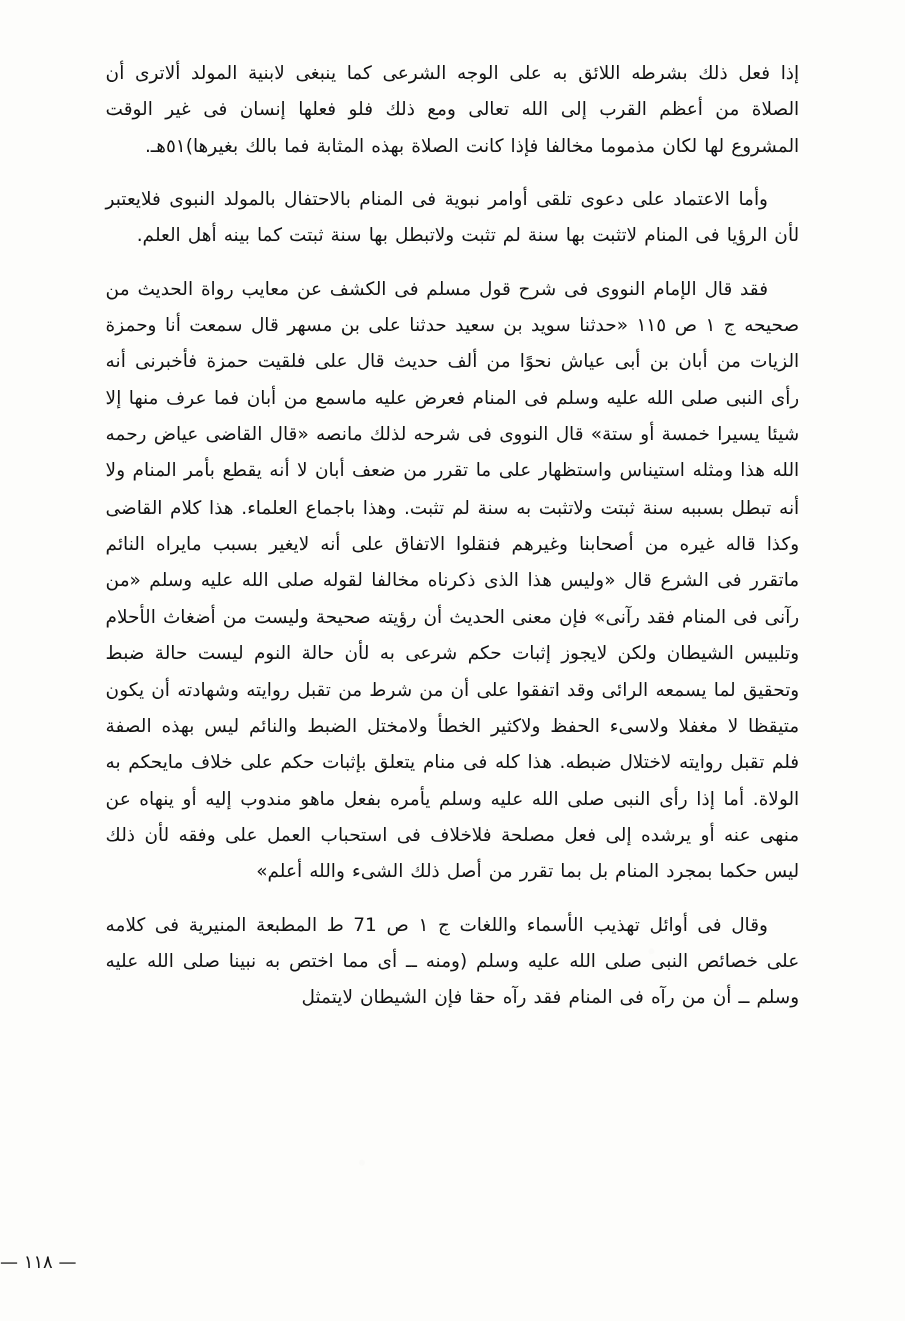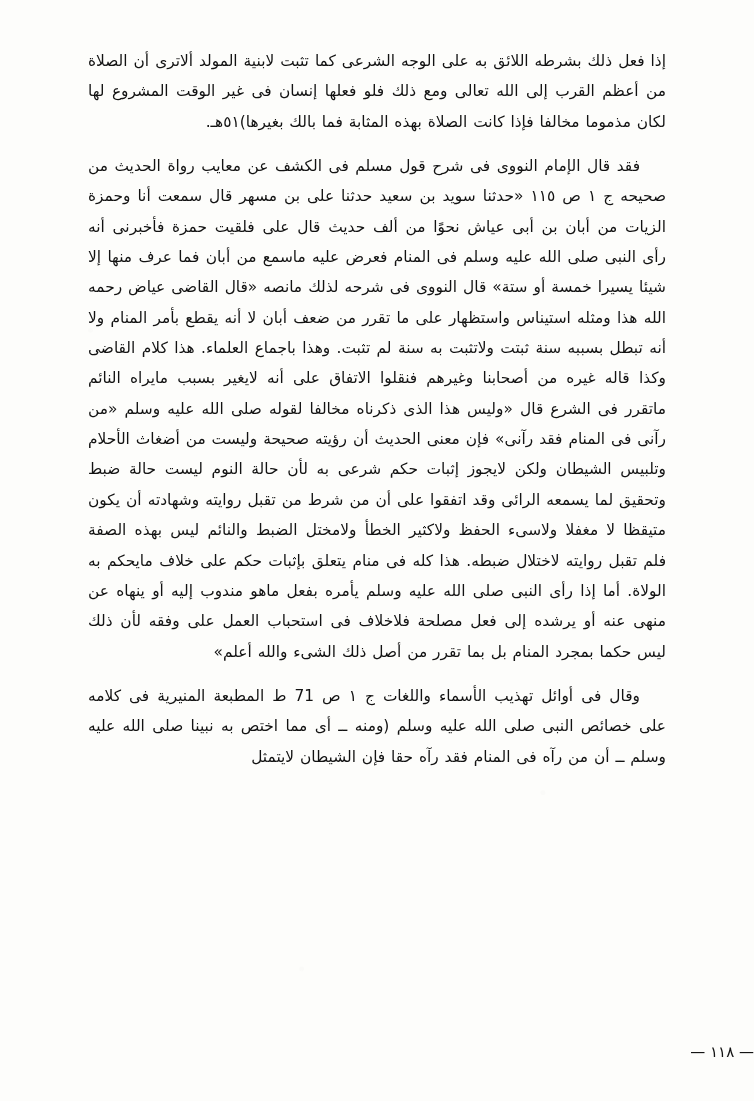--- a/index.html
+++ b/index.html
@@ -46,21 +46,21 @@
     text-indent: 26px;
   }
   p.para.tight {
     margin-bottom: 16px;
   }
   .page-number {
     position: absolute;
     bottom: 40px;
     left: 0;
     width: 100%;
-    text-align: right;
+    text-align: left;
     font-size: 15px;
     font-family: "DejaVu Sans", sans-serif;
     color: #141414;
     letter-spacing: 1px;
     direction: rtl;
   }
   
   .grain {
     position: absolute;
     inset: 0;
@@ -71,19 +71,20 @@
       radial-gradient(circle at 40% 88%, rgba(0,0,0,0.010) 0 2px, transparent 3px);
   }
 </style>
 </head>
 <body>
 
 <div class="page">
   <div class="grain"></div>
 
   <div class="content">
-    <p class="para">إذا فعل ذلك بشرطه اللائق به على الوجه الشرعى كما تثبت لابنية المولد ألاترى أن الصلاة من أعظم القرب إلى الله تعالى ومع ذلك فلو فعلها إنسان فى غير الوقت المشروع لها لكان مذموما مخالفا فإذا كانت الصلاة بهذه المثابة فما بالك بغيرها)٥١هـ.</p>
+    <p class="para">إذا فعل ذلك بشرطه اللائق به على الوجه الشرعى كما ينبغى لابنية المولد ألاترى أن الصلاة من أعظم القرب إلى الله تعالى ومع ذلك فلو فعلها إنسان فى غير الوقت المشروع لها لكان مذموما مخالفا فإذا كانت الصلاة بهذه المثابة فما بالك بغيرها)٥١هـ.</p>
+    <p class="para indent">وأما الاعتماد على دعوى تلقى أوامر نبوية فى المنام بالاحتفال بالمولد النبوى فلايعتبر لأن الرؤيا فى المنام لاتثبت بها سنة لم تثبت ولاتبطل بها سنة ثبتت كما بينه أهل العلم.</p>
     <p class="para indent">فقد قال الإمام النووى فى شرح قول مسلم فى الكشف عن معايب رواة الحديث من صحيحه ج ١ ص ١١٥ «حدثنا سويد بن سعيد حدثنا على بن مسهر قال سمعت أنا وحمزة الزيات من أبان بن أبى عياش نحوًا من ألف حديث قال على فلقيت حمزة فأخبرنى أنه رأى النبى صلى الله عليه وسلم فى المنام فعرض عليه ماسمع من أبان فما عرف منها إلا شيئا يسيرا خمسة أو ستة» قال النووى فى شرحه لذلك مانصه «قال القاضى عياض رحمه الله هذا ومثله استيناس واستظهار على ما تقرر من ضعف أبان لا أنه يقطع بأمر المنام ولا أنه تبطل بسببه سنة ثبتت ولاتثبت به سنة لم تثبت. وهذا باجماع العلماء. هذا كلام القاضى وكذا قاله غيره من أصحابنا وغيرهم فنقلوا الاتفاق على أنه لايغير بسبب مايراه النائم ماتقرر فى الشرع قال «وليس هذا الذى ذكرناه مخالفا لقوله صلى الله عليه وسلم «من رآنى فى المنام فقد رآنى» فإن معنى الحديث أن رؤيته صحيحة وليست من أضغاث الأحلام وتلبيس الشيطان ولكن لايجوز إثبات حكم شرعى به لأن حالة النوم ليست حالة ضبط وتحقيق لما يسمعه الرائى وقد اتفقوا على أن من شرط من تقبل روايته وشهادته أن يكون متيقظا لا مغفلا ولاسىء الحفظ ولاكثير الخطأ ولامختل الضبط والنائم ليس بهذه الصفة فلم تقبل روايته لاختلال ضبطه. هذا كله فى منام يتعلق بإثبات حكم على خلاف مايحكم به الولاة. أما إذا رأى النبى صلى الله عليه وسلم يأمره بفعل ماهو مندوب إليه أو ينهاه عن منهى عنه أو يرشده إلى فعل مصلحة فلاخلاف فى استحباب العمل على وفقه لأن ذلك ليس حكما بمجرد المنام بل بما تقرر من أصل ذلك الشىء والله أعلم»</p>
     <p class="para indent tight">وقال فى أوائل تهذيب الأسماء واللغات ج ١ ص 71 ط المطبعة المنيرية فى كلامه على خصائص النبى صلى الله عليه وسلم (ومنه ــ أى مما اختص به نبينا صلى الله عليه وسلم ــ أن من رآه فى المنام فقد رآه حقا فإن الشيطان لايتمثل</p>
   </div>
 
   <div class="page-number">— ١١٨ —</div>
 </div>
 
 </body></html>

